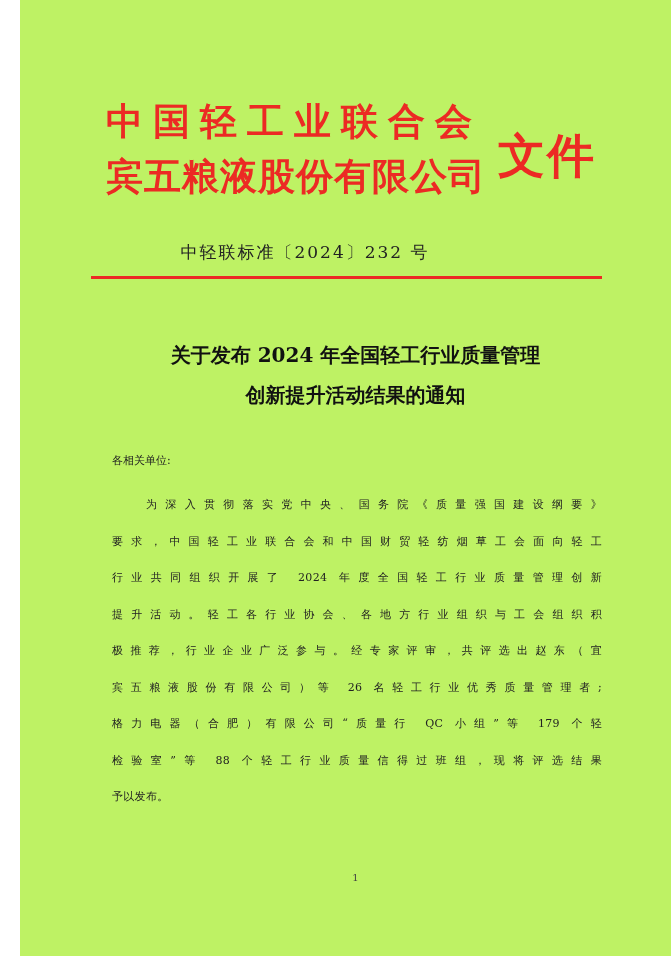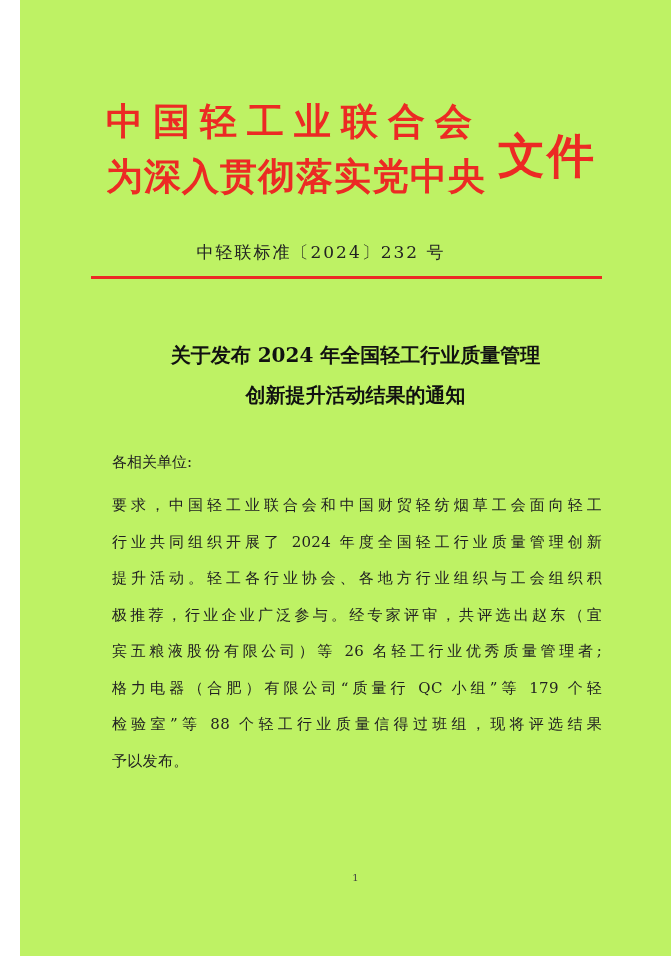--- a/index.html
+++ b/index.html
@@ -5,50 +5,51 @@
   html, body { margin: 0; padding: 0; }
   body {
     width: 671px; height: 956px; background: #ffffff; position: relative; overflow: hidden;
     font-family: "DejaVu Serif", "Liberation Serif", serif; color: #222;
   }
   .page { position: absolute; left: 0; top: 0; width: 671px; height: 956px; background: #bef264; margin-left: 20px; }
   .header-red { position: absolute; color: #ec2a24; font-family: "DejaVu Sans", "Liberation Sans", sans-serif; font-weight: bold; }
   #org1 { left: 86px; top: 100px; font-size: 37px; letter-spacing: 10px; line-height: 44px; white-space: nowrap; }
   #org2 { left: 86px; top: 155px; font-size: 37px; letter-spacing: 1px; line-height: 44px; white-space: nowrap; }
   #doc-word { left: 478px; top: 132px; font-size: 47px; letter-spacing: 2px; line-height: 48px; white-space: nowrap; }
-  #doc-number { position: absolute; left: 0; width: 570px; top: 241px; text-align: center; font-size: 17px; letter-spacing: 2px; color: #222; font-family: "DejaVu Serif", serif; padding-left: 16px; }
+  #doc-number { position: absolute; left: 0; width: 570px; top: 241px; text-align: center; font-size: 17px; letter-spacing: 2px; color: #222; font-family: "DejaVu Serif", serif; }
   #red-rule { position: absolute; left: 71px; top: 276px; width: 511px; height: 3px; background: #ec2a24; }
   .title { position: absolute; left: 0; width: 671px; text-align: center; font-weight: bold; font-size: 20px; color: #111; font-family: "DejaVu Serif", "Liberation Serif", serif; white-space: nowrap; }
   #title1 { top: 342px; }
   #title2 { top: 382px; }
-  .body-text { position: absolute; left: 92px; width: 490px; font-size: 15px; color: #222; font-family: "DejaVu Serif", "Liberation Serif", serif; }
+  .body-text { position: absolute; left: 92px; width: 490px; font-size: 11px; color: #222; font-family: "DejaVu Serif", "Liberation Serif", serif; }
   #salutation { top: 453px; }
   #para { top: 487px; line-height: 36.5px; letter-spacing: 0.3px; }
   .line { display: block; white-space: nowrap; }
   .justify { text-align: justify; text-align-last: justify; }
   .indent { padding-left: 34px; }
   #page-number { position: absolute; left: 0; width: 671px; top: 872px; text-align: center; font-size: 10px; color: #444; }
 </style>
 </head>
 <body>
 
 <div class="page">
   <div id="org1" class="header-red">中国轻工业联合会</div>
-  <div id="org2" class="header-red">为深入贯彻落实党中央</div>
+  <div id="org2" class="header-red">宾五粮液股份有限公司</div>
   <div id="doc-word" class="header-red">文件</div>
 
   <div id="doc-number">中轻联标准〔2024〕232 号</div>
   <div id="red-rule"></div>
 
   <div id="title1" class="title">关于发布 2024 年全国轻工行业质量管理</div>
   <div id="title2" class="title">创新提升活动结果的通知</div>
 
   <div id="salutation" class="body-text">各相关单位:</div>
 
   <div id="para" class="body-text">
+    <span class="line justify indent">为深入贯彻落实党中央、国务院《质量强国建设纲要》</span>
     <span class="line justify">要求，中国轻工业联合会和中国财贸轻纺烟草工会面向轻工</span>
     <span class="line justify">行业共同组织开展了 2024 年度全国轻工行业质量管理创新</span>
     <span class="line justify">提升活动。轻工各行业协会、各地方行业组织与工会组织积</span>
     <span class="line justify">极推荐，行业企业广泛参与。经专家评审，共评选出赵东（宜</span>
     <span class="line justify">宾五粮液股份有限公司）等 26 名轻工行业优秀质量管理者;</span>
     <span class="line justify">格力电器（合肥）有限公司“质量行 QC 小组”等 179 个轻</span>
     <span class="line justify">检验室”等 88 个轻工行业质量信得过班组，现将评选结果</span>
     <span class="line">予以发布。</span>
   </div>
 

